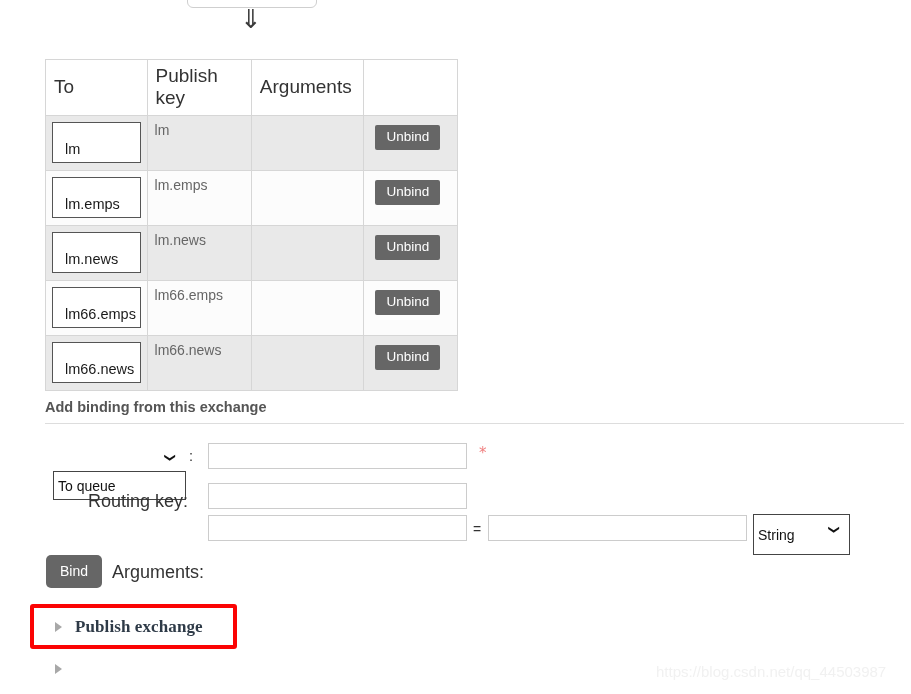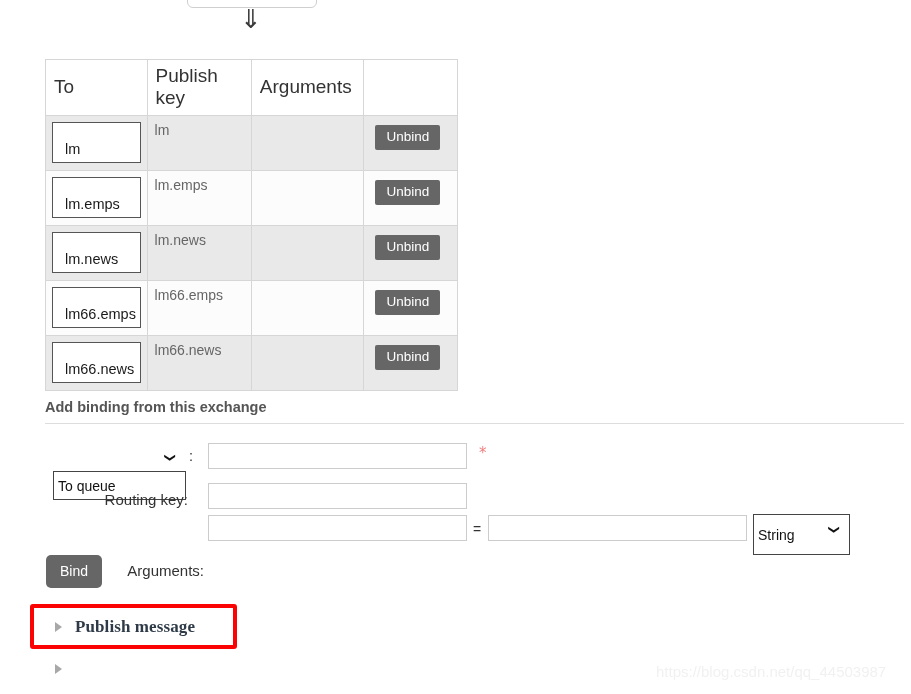--- a/index.html
+++ b/index.html
@@ -161,21 +161,21 @@
     background: #ffffff;
     box-sizing: border-box;
     font-family: "Liberation Sans", sans-serif;
     font-size: 13px;
     color: #222222;
     padding: 2px 5px;
   }
   .form-label {
     position: absolute;
     text-align: right;
-    font-size: 15px;
+    font-size: 18px;
     color: #333333;
     white-space: nowrap;
   }
   .colon-mark {
     position: absolute;
     font-size: 14.5px;
     color: #333333;
   }
   .req-star {
     position: absolute;
@@ -390,20 +390,20 @@
   </select>
   <span class="sel-caret" style="left: 830px; top: 523px; display: inline-block; transform: rotate(90deg);">❯</span>
 
   <button id="bind-button">Bind</button>
 </div>
 
 <div id="publish-highlight"></div>
 
 <div class="collapse-row" id="publish-row">
   <span class="tri-icon"></span>
-  <span class="collapse-label">Publish message</span>
+  <span class="collapse-label">Publish exchange</span>
 </div>
 
 <div class="collapse-row" id="delete-row">
   <span class="tri-icon"></span>
 </div>
 
 <div id="watermark">https://blog.csdn.net/qq_44503987</div>
 
 </body></html>

